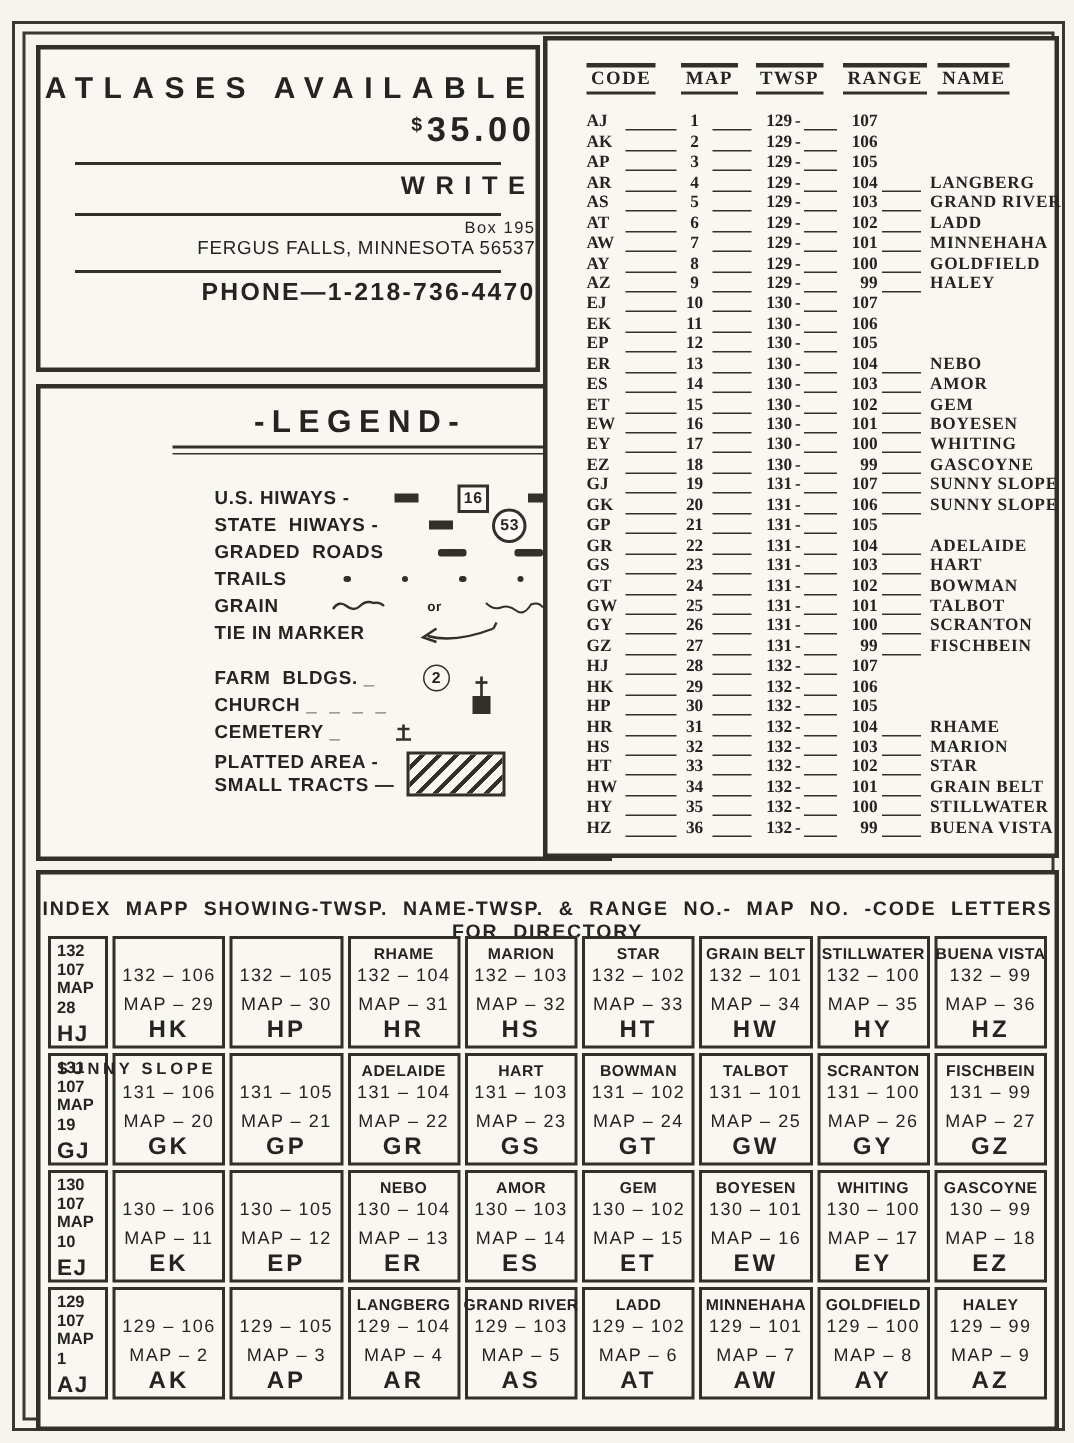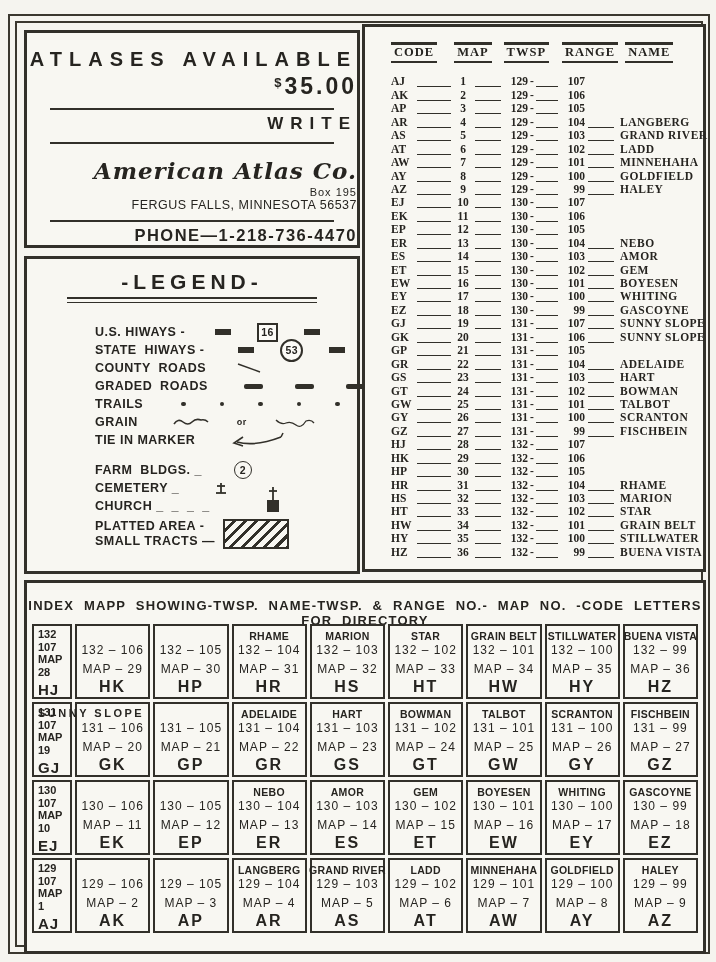--- a/index.html
+++ b/index.html
@@ -15,21 +15,21 @@
   .price{font-size:23px;font-weight:bold;letter-spacing:3px;margin-top:2px;}
   .price sup{font-size:13px;vertical-align:7px;}
   .rule{border:0;border-top:2.5px solid #32302a;width:86%;margin:8px auto 0;}
   .write{margin-top:4px;font-size:17px;font-weight:bold;letter-spacing:7px;}
   .company{margin-top:13px;font-family:"DejaVu Serif",serif;font-style:italic;font-weight:bold;font-size:23px;letter-spacing:1px;}
   .addr1{margin-top:2px;font-size:11px;letter-spacing:1px;}
   .addr2{font-size:12.5px;letter-spacing:.5px;}
   .phone{margin-top:4px;font-size:16.5px;font-weight:bold;letter-spacing:1.5px;}
 
   
-  .legend-box{position:absolute;left:24px;top:256px;width:330px;height:312px;border:3px solid #32302a;background:#f8f7f2;}
+  .legend-box{position:absolute;left:24px;top:256px;width:330px;height:312px;border:3px solid #32302a;background:#f8f7f2;padding-left:48px;}
   .legend-title{margin-top:11px;text-align:center;font-size:21px;font-weight:bold;letter-spacing:5px;}
   .ul1{width:76%;margin:3px auto 0;border-top:2px solid #32302a;}
   .ul2{width:76%;margin:3px auto 0;border-top:1.5px solid #32302a;}
   .legend-items{margin:20px 0 0 68px;font-size:12.5px;font-weight:bold;letter-spacing:.5px;}
   .li{display:flex;align-items:center;height:18px;gap:24px;}
   .li .lbl{white-space:pre;}
   .gap{height:12px;}
   .bar{width:16px;height:6px;background:#32302a;margin:0 2px;flex:none;}
   .shield{min-width:15px;height:15px;border:2px solid #32302a;font-size:10.5px;font-weight:bold;display:flex;align-items:center;justify-content:center;padding:0 1px;background:#fcfbf7;flex:none;}
   .circ{width:19px;height:19px;border:2px solid #32302a;border-radius:50%;font-size:10.5px;font-weight:bold;display:flex;align-items:center;justify-content:center;background:#fcfbf7;flex:none;}
@@ -86,21 +86,20 @@
 <div class="page">
   <div class="frame-a"></div>
   <div class="frame-b"></div>
 
   <section class="info-box">
     <div class="info-title">ATLASES AVAILABLE</div>
     <div class="price"><sup>$</sup><span>35.00</span></div>
     <hr class="rule">
     <div class="write">WRITE</div>
     <hr class="rule">
-    <div class="company">American Atlas Co.</div>
     <div class="addr1">Box 195</div>
     <div class="addr2">FERGUS FALLS, MINNESOTA 56537</div>
     <hr class="rule">
     <div class="phone">PHONE—1-218-736-4470</div>
   </section>
 
   <section class="legend-box">
     <div class="legend-title">-LEGEND-</div>
     <div class="ul1"></div>
     <div class="ul2"></div>
@@ -111,26 +110,20 @@
         <span class="shield">16</span>
         <span class="bar"></span>
       </div>
       <div class="li">
         <span class="lbl">STATE  HIWAYS -  </span>
         <span class="bar"></span>
         <span class="circ">53</span>
         <span class="bar"></span>
       </div>
       <div class="li">
-        <span class="lbl">COUNTY  ROADS</span>
-        <svg class="sym-svg" width="26" height="12">
-            <line x1="2" y1="2" x2="24" y2="10" stroke="#32302a" stroke-width="1.4"></line>
-          </svg>
-      </div>
-      <div class="li">
         <span class="lbl">GRADED  ROADS </span>
         <span class="dash"></span>
           <span class="dash"></span>
           <span class="dash"></span>
           <span class="dash"></span>
       </div>
       <div class="li">
         <span class="lbl">TRAILS </span>
         <span class="dot"></span>
           <span class="dot"></span>
@@ -156,33 +149,33 @@
           <path d="M14,5 L5,11 L14,14" fill="none" stroke="#32302a" stroke-width="1.6"></path>
           <path d="M52,5 l2,-4" fill="none" stroke="#32302a" stroke-width="1.6"></path>
         </svg>
       </div>
       <div class="gap"></div>
       <div class="li">
         <span class="lbl">FARM  BLDGS. _ </span>
         <span class="badge">2</span>
       </div>
       <div class="li">
+        <span class="lbl">CHURCH _  _  _  _ </span>
+        <svg class="sym-svg up8" width="18" height="30" style="margin-left:26px;overflow:visible">
+          <rect x="3" y="16" width="12" height="12" fill="#32302a"></rect>
+          <line x1="9" y1="3" x2="9" y2="16" stroke="#32302a" stroke-width="1.8"></line>
+          <line x1="5" y1="7" x2="13" y2="7" stroke="#32302a" stroke-width="1.8"></line>
+        </svg>
+      </div>
+      <div class="li">
         <span class="lbl">CEMETERY _ </span>
         <svg class="sym-svg" width="16" height="15">
           <line x1="8" y1="2" x2="8" y2="12" stroke="#32302a" stroke-width="1.8"></line>
           <line x1="4" y1="5" x2="12" y2="5" stroke="#32302a" stroke-width="1.8"></line>
           <line x1="3" y1="12" x2="13" y2="12" stroke="#32302a" stroke-width="1.8"></line>
-        </svg>
-      </div>
-      <div class="li">
-        <span class="lbl">CHURCH _  _  _  _ </span>
-        <svg class="sym-svg up8" width="18" height="30" style="margin-left:26px;overflow:visible">
-          <rect x="3" y="16" width="12" height="12" fill="#32302a"></rect>
-          <line x1="9" y1="3" x2="9" y2="16" stroke="#32302a" stroke-width="1.8"></line>
-          <line x1="5" y1="7" x2="13" y2="7" stroke="#32302a" stroke-width="1.8"></line>
         </svg>
       </div>
       <div class="li-platted">
         <div class="plattext">
           <div>PLATTED  AREA -</div>
           <div>SMALL TRACTS —</div>
         </div>
         <span class="hatch"></span>
       </div>
     </div>

